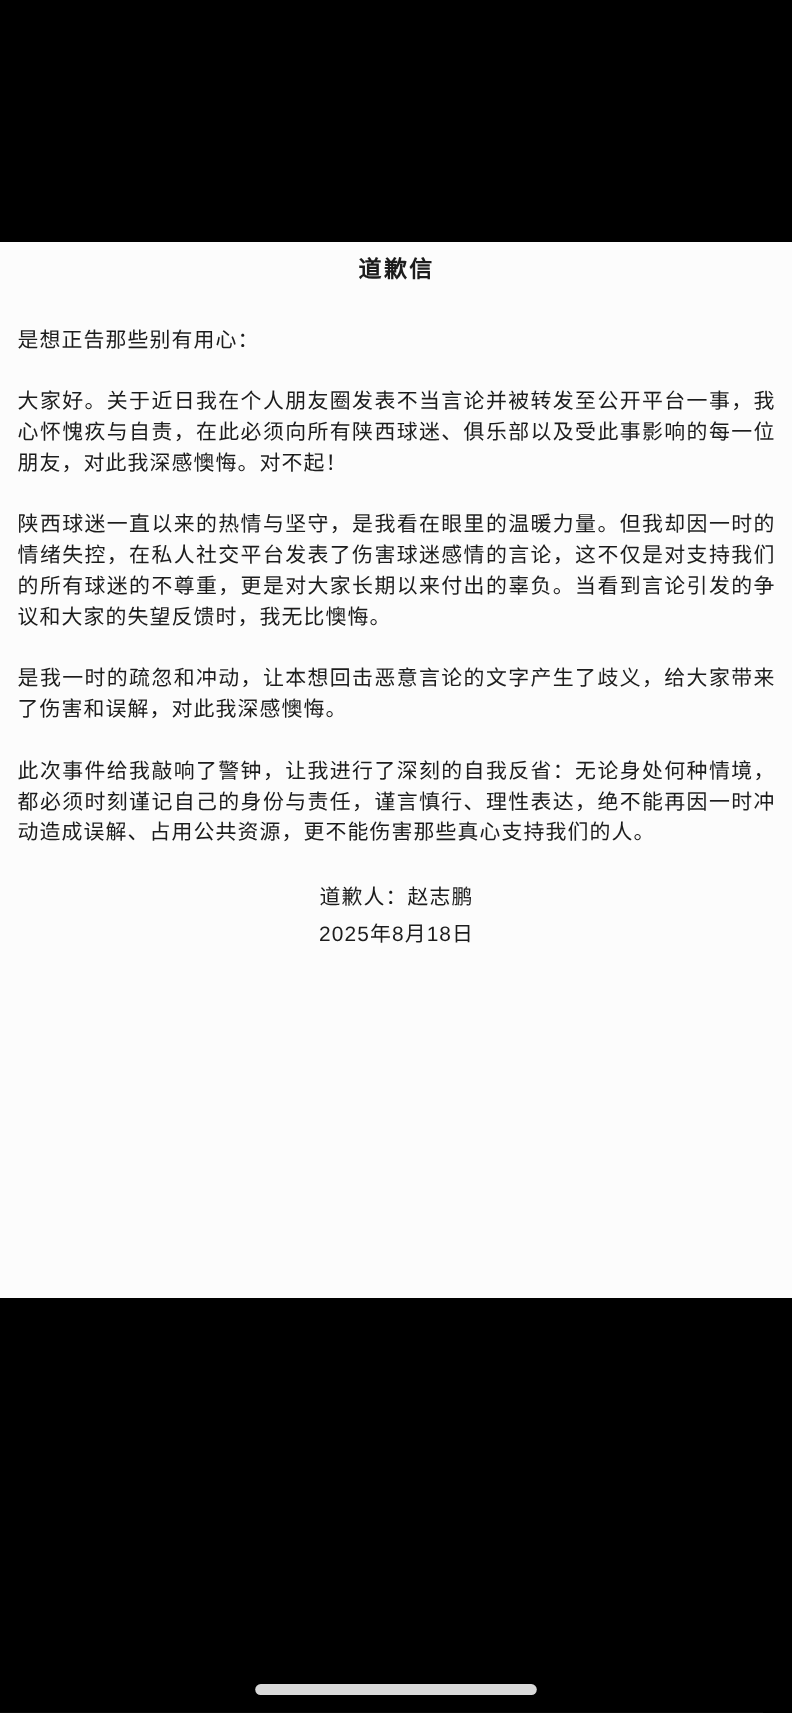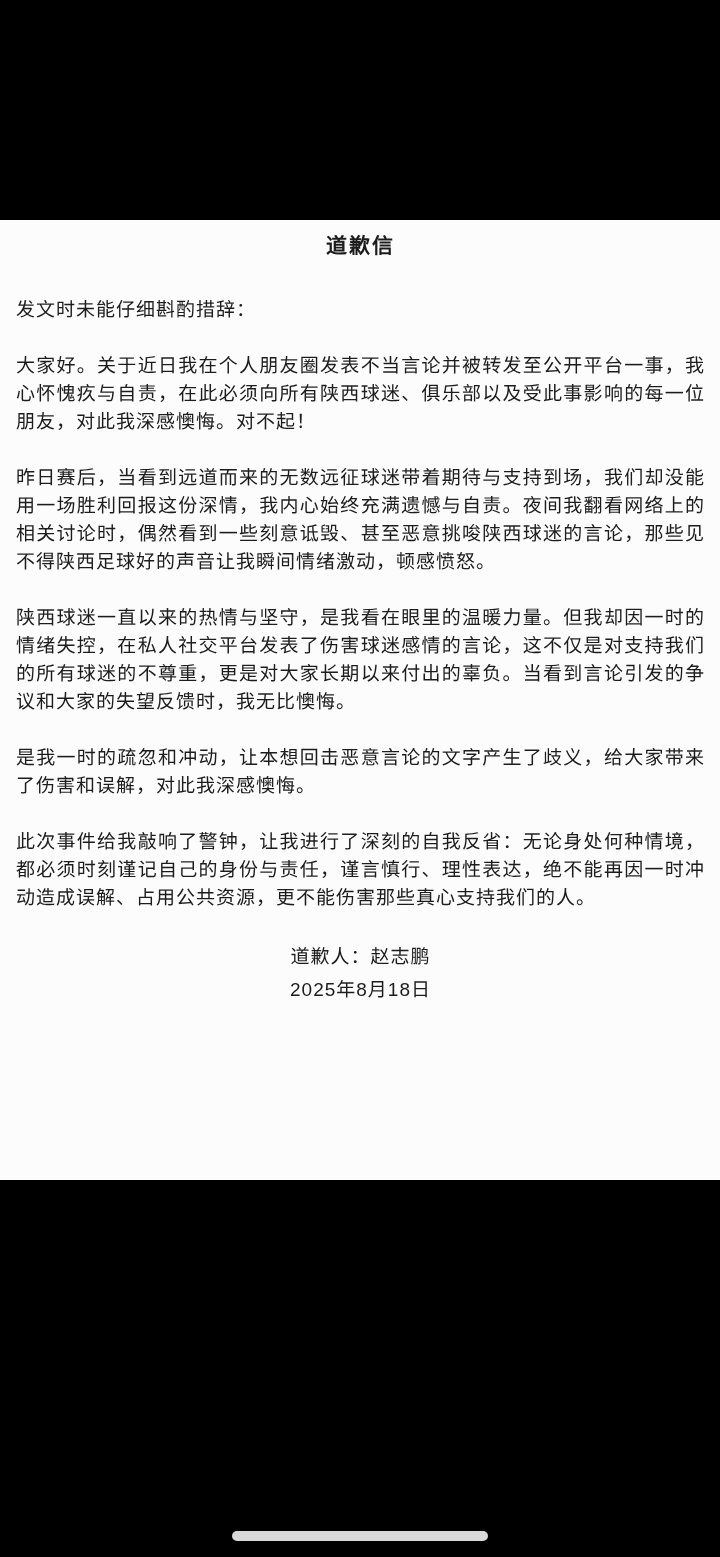--- a/index.html
+++ b/index.html
@@ -65,24 +65,23 @@
   }
 </style>
 </head>
 <body>
 
 <div class="screen">
 
   <div class="letter">
     <h1 class="title">道歉信</h1>
 
-    <p class="salutation">发文时未能仔细斟酌措辞：</p>
+    <p class="salutation">是想正告那些别有用心：</p>
 
     <p class="para">大家好。关于近日我在个人朋友圈发表不当言论并被转发至公开平台一事，我心怀愧疚与自责，在此必须向所有陕西球迷、俱乐部以及受此事影响的每一位朋友，对此我深感懊悔。对不起！</p>
-    <p class="para">昨日赛后，当看到远道而来的无数远征球迷带着期待与支持到场，我们却没能用一场胜利回报这份深情，我内心始终充满遗憾与自责。夜间我翻看网络上的相关讨论时，偶然看到一些刻意诋毁、甚至恶意挑唆陕西球迷的言论，那些见不得陕西足球好的声音让我瞬间情绪激动，顿感愤怒。</p>
     <p class="para">陕西球迷一直以来的热情与坚守，是我看在眼里的温暖力量。但我却因一时的情绪失控，在私人社交平台发表了伤害球迷感情的言论，这不仅是对支持我们的所有球迷的不尊重，更是对大家长期以来付出的辜负。当看到言论引发的争议和大家的失望反馈时，我无比懊悔。</p>
     <p class="para">是我一时的疏忽和冲动，让本想回击恶意言论的文字产生了歧义，给大家带来了伤害和误解，对此我深感懊悔。</p>
     <p class="para">此次事件给我敲响了警钟，让我进行了深刻的自我反省：无论身处何种情境，都必须时刻谨记自己的身份与责任，谨言慎行、理性表达，绝不能再因一时冲动造成误解、占用公共资源，更不能伤害那些真心支持我们的人。</p>
 
     <div class="signature">
       <p>道歉人：赵志鹏</p>
       <p>2025年8月18日</p>
     </div>
   </div>
 

